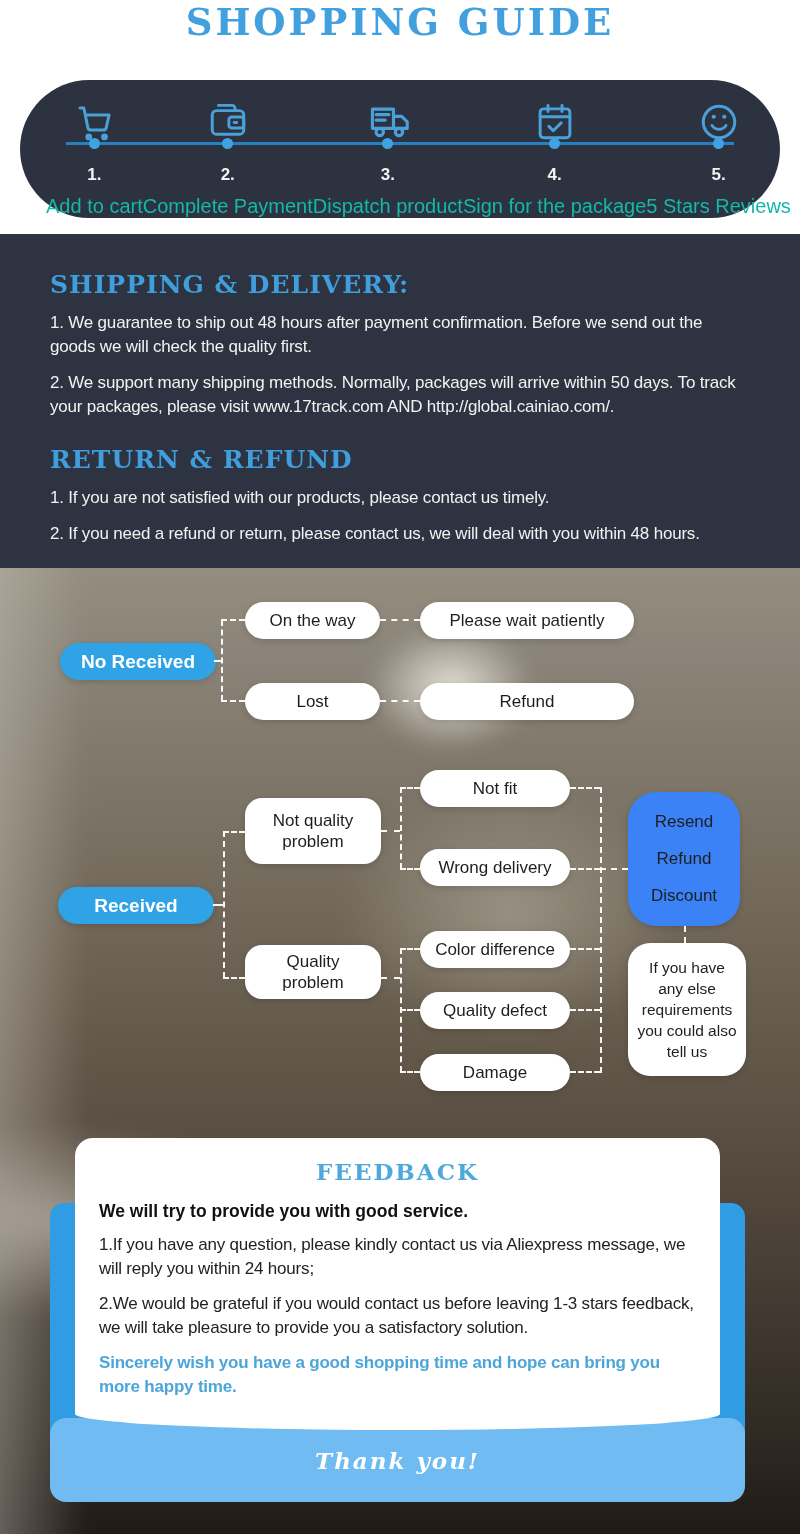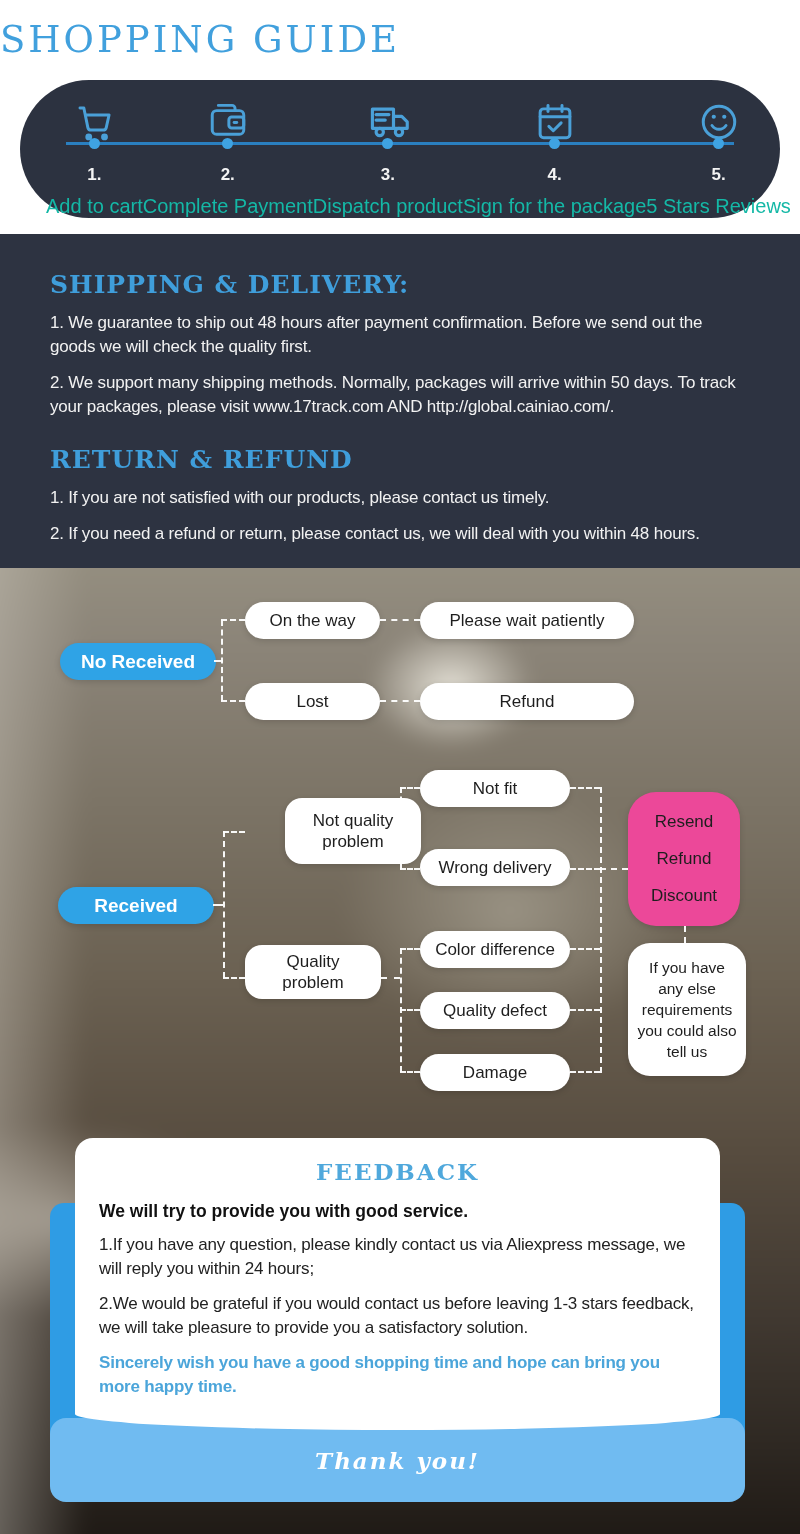--- a/index.html
+++ b/index.html
@@ -3,22 +3,22 @@
 <meta charset="utf-8">
 <style>
   html,body{margin:0;padding:0;}
   body{
     width:800px;height:1534px;overflow:hidden;position:relative;
     font-family:"Liberation Sans",sans-serif;background:#fff;
   }
   
   .header{position:relative;width:800px;height:234px;background:#ffffff;}
   .page-title{
-    padding-top:18px;font-family:"DejaVu Serif","Liberation Serif",serif;
-    font-weight:normal;font-size:37px;letter-spacing:3px;color:#41a0dd;
+    text-align:center;font-family:"DejaVu Serif","Liberation Serif",serif;
+    font-weight:bold;font-size:37px;letter-spacing:3px;color:#41a0dd;
   }
   .steps-pill{
     position:absolute;left:20px;top:80px;width:760px;height:138px;
     background:#2c3240;border-radius:69px;
   }
   .timeline-line{
     position:absolute;left:46px;right:46px;top:62px;height:3px;background:#2a7fc0;
   }
   .steps-row{position:absolute;inset:0;display:flex;padding:0 26px;}
   .step{flex:1;position:relative;display:flex;flex-direction:column;align-items:center;}
@@ -56,21 +56,21 @@
   .node{
     position:absolute;display:flex;align-items:center;justify-content:center;text-align:center;
     background:#ffffff;color:#1e1e1e;font-size:17px;line-height:21px;
     border-radius:19px;box-shadow:0 2px 6px rgba(0,0,0,.15);box-sizing:border-box;
   }
   .node.blue{background:#2fa3e6;color:#ffffff;font-weight:bold;font-size:19px;}
   .node.big{border-radius:17px;}
   .dash-h{position:absolute;border-top:2px dashed rgba(255,255,255,.95);height:0;}
   .dash-v{position:absolute;border-left:2px dashed rgba(255,255,255,.95);width:0;}
   .resend-box{
-    position:absolute;background:#ec4899;border-radius:28px;box-shadow:0 2px 6px rgba(0,0,0,.15);
+    position:absolute;background:#3b82f6;border-radius:28px;box-shadow:0 2px 6px rgba(0,0,0,.15);
     display:flex;flex-direction:column;justify-content:space-around;align-items:center;
     padding:12px 6px;box-sizing:border-box;font-size:17px;color:#1e1e1e;
   }
   .anyelse-box{
     position:absolute;background:#fff;border-radius:22px;box-shadow:0 2px 6px rgba(0,0,0,.15);
     display:flex;align-items:center;justify-content:center;text-align:center;
     font-size:15.5px;line-height:21px;color:#1e1e1e;padding:8px;box-sizing:border-box;
   }
   
   .fb-panel{position:absolute;left:50px;top:635px;width:695px;height:262px;background:#2f9ce4;border-radius:14px;z-index:2;}
@@ -202,21 +202,21 @@
   <div class="node" style="left:420px;top:115px;width:214px;height:37px;">Refund</div>
 
   <div class="dash-v" style="left:221px;top:52px;height:81px;"></div>
   <div class="dash-h" style="left:214px;top:92px;width:9px;"></div>
   <div class="dash-h" style="left:221px;top:51px;width:24px;"></div>
   <div class="dash-h" style="left:221px;top:132px;width:24px;"></div>
   <div class="dash-h" style="left:380px;top:51px;width:40px;"></div>
   <div class="dash-h" style="left:380px;top:132px;width:40px;"></div>
 
   <div class="node" style="left:420px;top:202px;width:150px;height:37px;">Not fit</div>
-  <div class="node big" style="left:245px;top:230px;width:136px;height:66px;padding:0 18px;margin-left:40px;">Not quality problem</div>
+  <div class="node big" style="left:245px;top:230px;width:136px;height:66px;padding:0 18px;">Not quality problem</div>
   <div class="node" style="left:420px;top:281px;width:150px;height:37px;">Wrong delivery</div>
 
   <div class="resend-box" style="left:628px;top:224px;width:112px;height:134px;">
     <div>Resend</div>
     <div>Refund</div>
     <div>Discount</div>
   </div>
 
   <div class="node blue" style="left:58px;top:319px;width:156px;height:37px;">Received</div>
   <div class="node big" style="left:245px;top:377px;width:136px;height:54px;padding:0 24px;">Quality problem</div>

